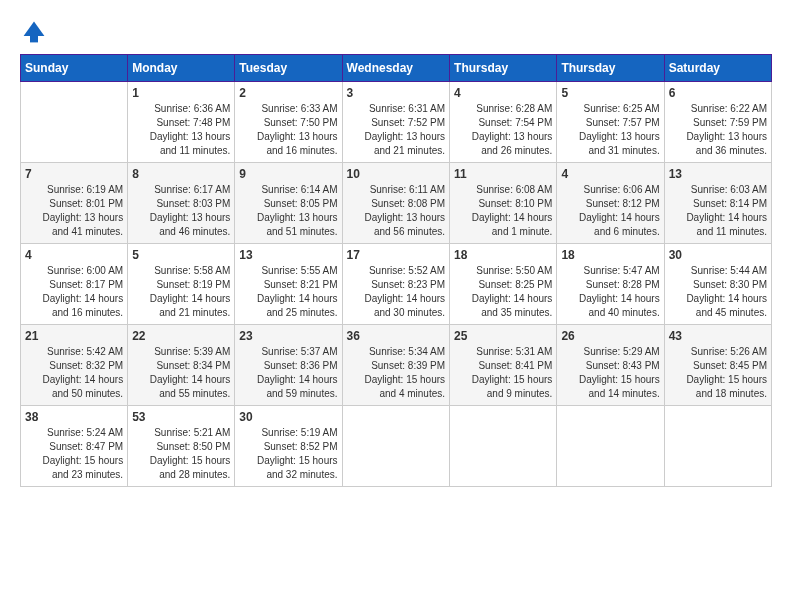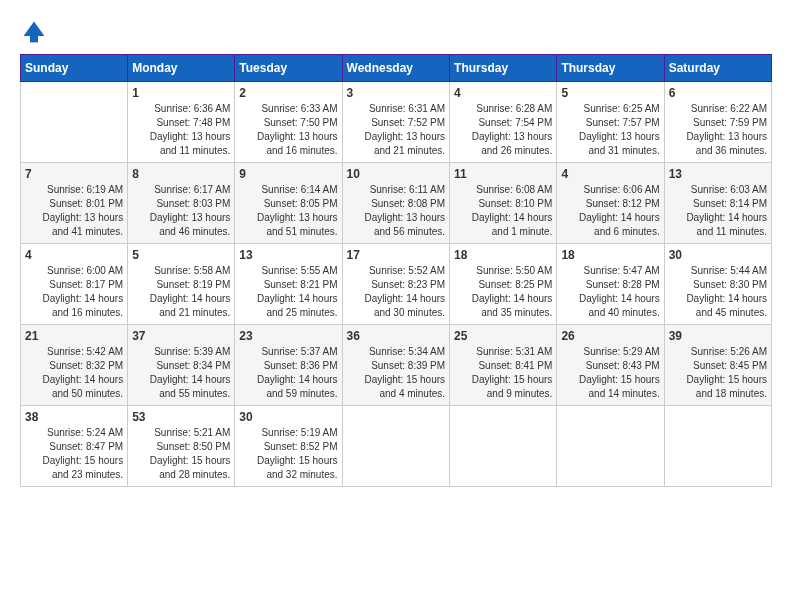--- a/index.html
+++ b/index.html
@@ -207,41 +207,41 @@
           <div class="day-number">30</div>
           <div class="day-info">Sunrise: 5:44 AM<br>Sunset: 8:30 PM<br>Daylight: 14 hours and 45 minutes.</div>
         </td>
       </tr>
       <tr>
         <td>
           <div class="day-number">21</div>
           <div class="day-info">Sunrise: 5:42 AM<br>Sunset: 8:32 PM<br>Daylight: 14 hours and 50 minutes.</div>
         </td>
         <td>
-          <div class="day-number">37</div>
+          <div class="day-number">22</div>
           <div class="day-info">Sunrise: 5:39 AM<br>Sunset: 8:34 PM<br>Daylight: 14 hours and 55 minutes.</div>
         </td>
         <td>
           <div class="day-number">23</div>
           <div class="day-info">Sunrise: 5:37 AM<br>Sunset: 8:36 PM<br>Daylight: 14 hours and 59 minutes.</div>
         </td>
         <td>
           <div class="day-number">36</div>
           <div class="day-info">Sunrise: 5:34 AM<br>Sunset: 8:39 PM<br>Daylight: 15 hours and 4 minutes.</div>
         </td>
         <td>
           <div class="day-number">25</div>
           <div class="day-info">Sunrise: 5:31 AM<br>Sunset: 8:41 PM<br>Daylight: 15 hours and 9 minutes.</div>
         </td>
         <td>
           <div class="day-number">26</div>
           <div class="day-info">Sunrise: 5:29 AM<br>Sunset: 8:43 PM<br>Daylight: 15 hours and 14 minutes.</div>
         </td>
         <td>
-          <div class="day-number">39</div>
+          <div class="day-number">43</div>
           <div class="day-info">Sunrise: 5:26 AM<br>Sunset: 8:45 PM<br>Daylight: 15 hours and 18 minutes.</div>
         </td>
       </tr>
       <tr>
         <td>
           <div class="day-number">38</div>
           <div class="day-info">Sunrise: 5:24 AM<br>Sunset: 8:47 PM<br>Daylight: 15 hours and 23 minutes.</div>
         </td>
         <td>
           <div class="day-number">53</div>

